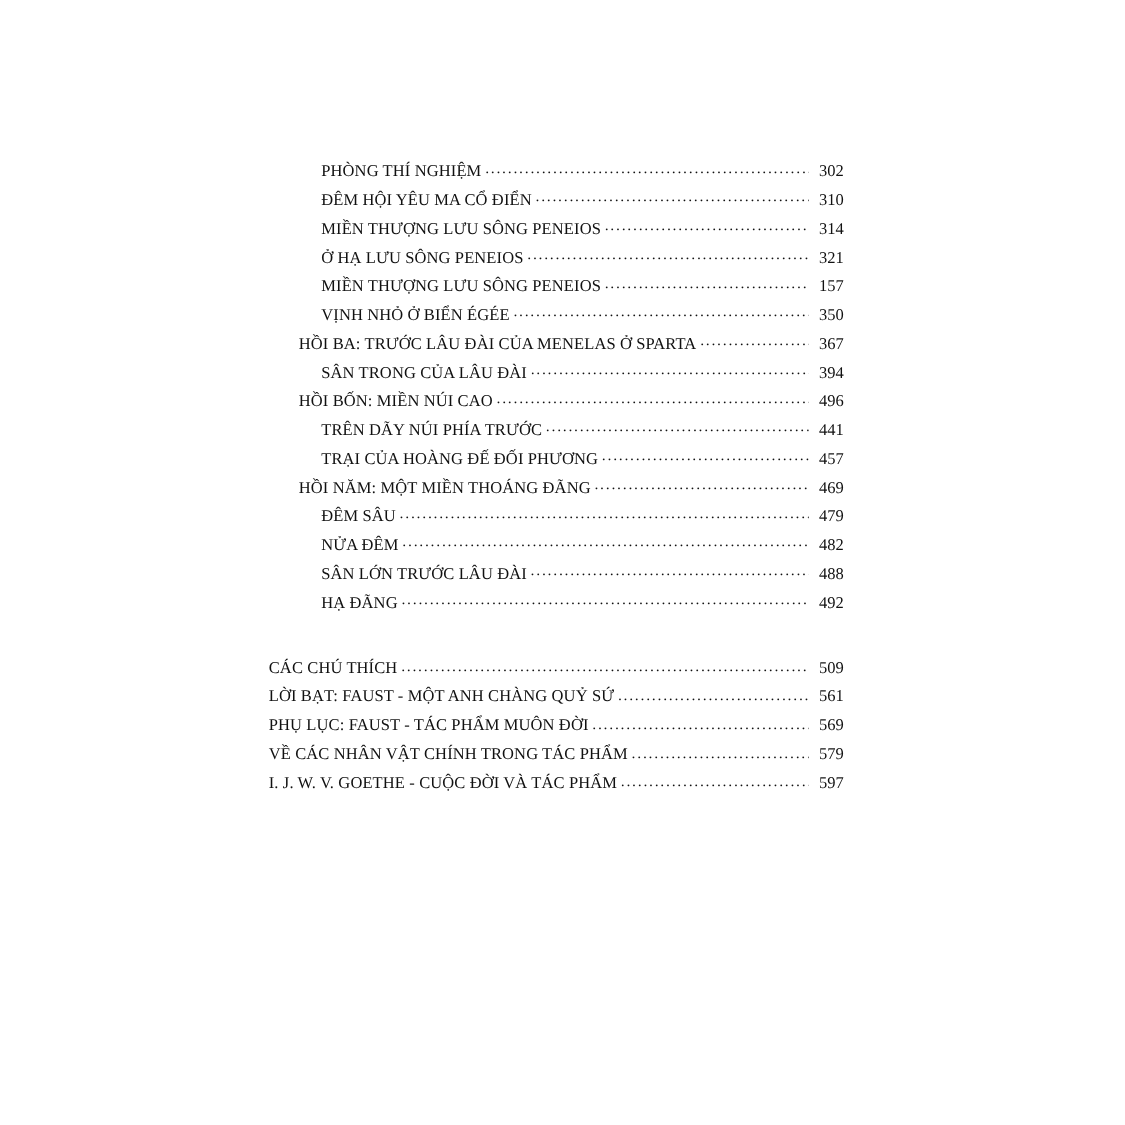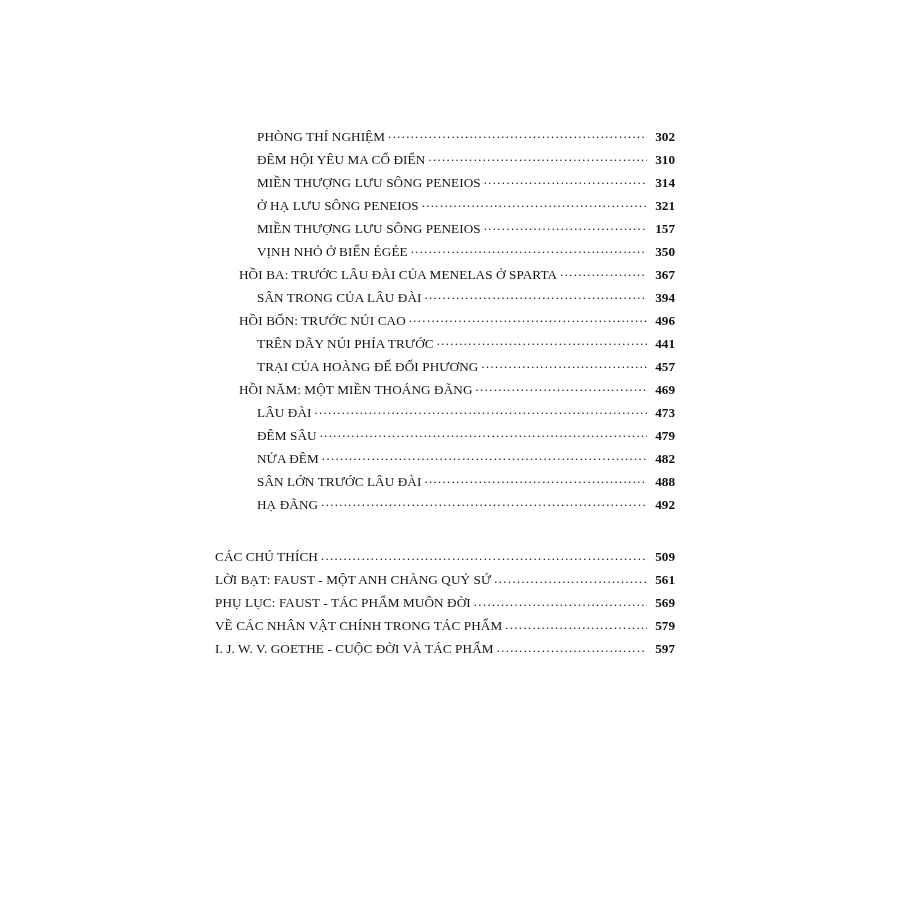--- a/index.html
+++ b/index.html
@@ -66,21 +66,20 @@
     left: 0;
     bottom: 0.08em;
     white-space: nowrap;
   }
 
   .entry .page {
     flex: 0 0 auto;
     text-align: right;
     min-width: 26px;
     font-size: 13.2px;
-    font-weight: bold;
   }
 
   
   .lvl-2 { padding-left: 42px; }
   .lvl-1 { padding-left: 24px; }
   .lvl-0 { padding-left: 0px; align-items: center; }
 
   .italic-label { }
 
   .gap-block { height: 26px; }
@@ -128,45 +127,40 @@
         <span class="label">HỒI BA: TRƯỚC LÂU ĐÀI CỦA MENELAS Ở SPARTA</span>
         <span class="dots"></span>
         <span class="page">367</span>
       </div>
       <div class="entry lvl-2">
         <span class="label">SÂN TRONG CỦA LÂU ĐÀI</span>
         <span class="dots"></span>
         <span class="page">394</span>
       </div>
       <div class="entry lvl-1">
-        <span class="label">HỒI BỐN: TRƯỚC NÚI CAO</span>
+        <span class="label">HỒI BỐN: MIỀN NÚI CAO</span>
         <span class="dots"></span>
         <span class="page">496</span>
       </div>
       <div class="entry lvl-2">
         <span class="label">TRÊN DÃY NÚI PHÍA TRƯỚC</span>
         <span class="dots"></span>
         <span class="page">441</span>
       </div>
       <div class="entry lvl-2">
         <span class="label">TRẠI CỦA HOÀNG ĐẾ ĐỐI PHƯƠNG</span>
         <span class="dots"></span>
         <span class="page">457</span>
       </div>
       <div class="entry lvl-1">
         <span class="label">HỒI NĂM: MỘT MIỀN THOÁNG ĐÃNG</span>
         <span class="dots"></span>
         <span class="page">469</span>
       </div>
       <div class="entry lvl-2">
-        <span class="label">LÂU ĐÀI</span>
-        <span class="dots"></span>
-        <span class="page">473</span>
-      </div>
-      <div class="entry lvl-2">
         <span class="label">ĐÊM SÂU</span>
         <span class="dots"></span>
         <span class="page">479</span>
       </div>
       <div class="entry lvl-2">
         <span class="label">NỬA ĐÊM</span>
         <span class="dots"></span>
         <span class="page">482</span>
       </div>
       <div class="entry lvl-2">

